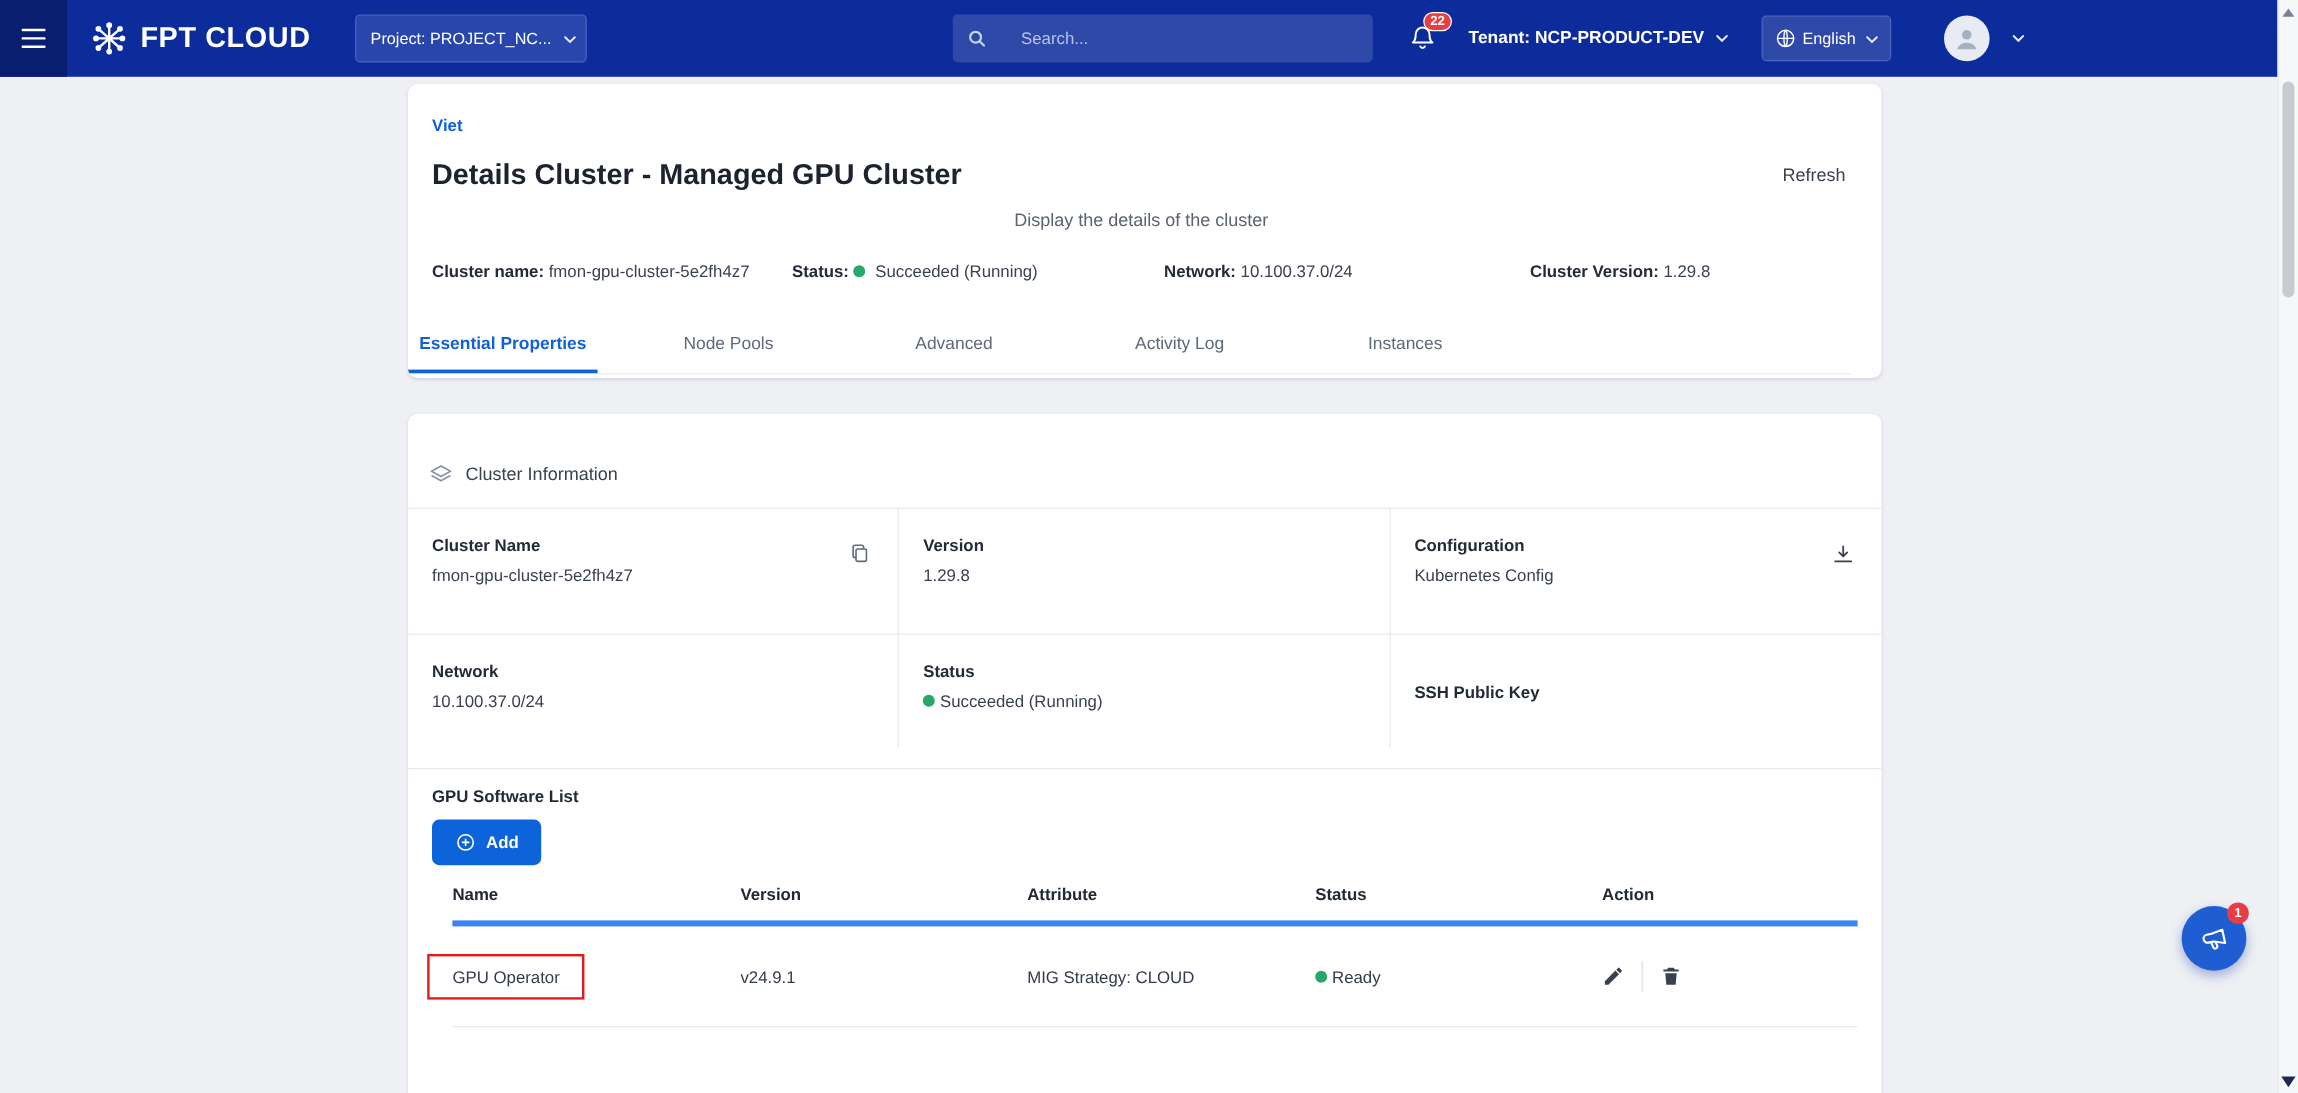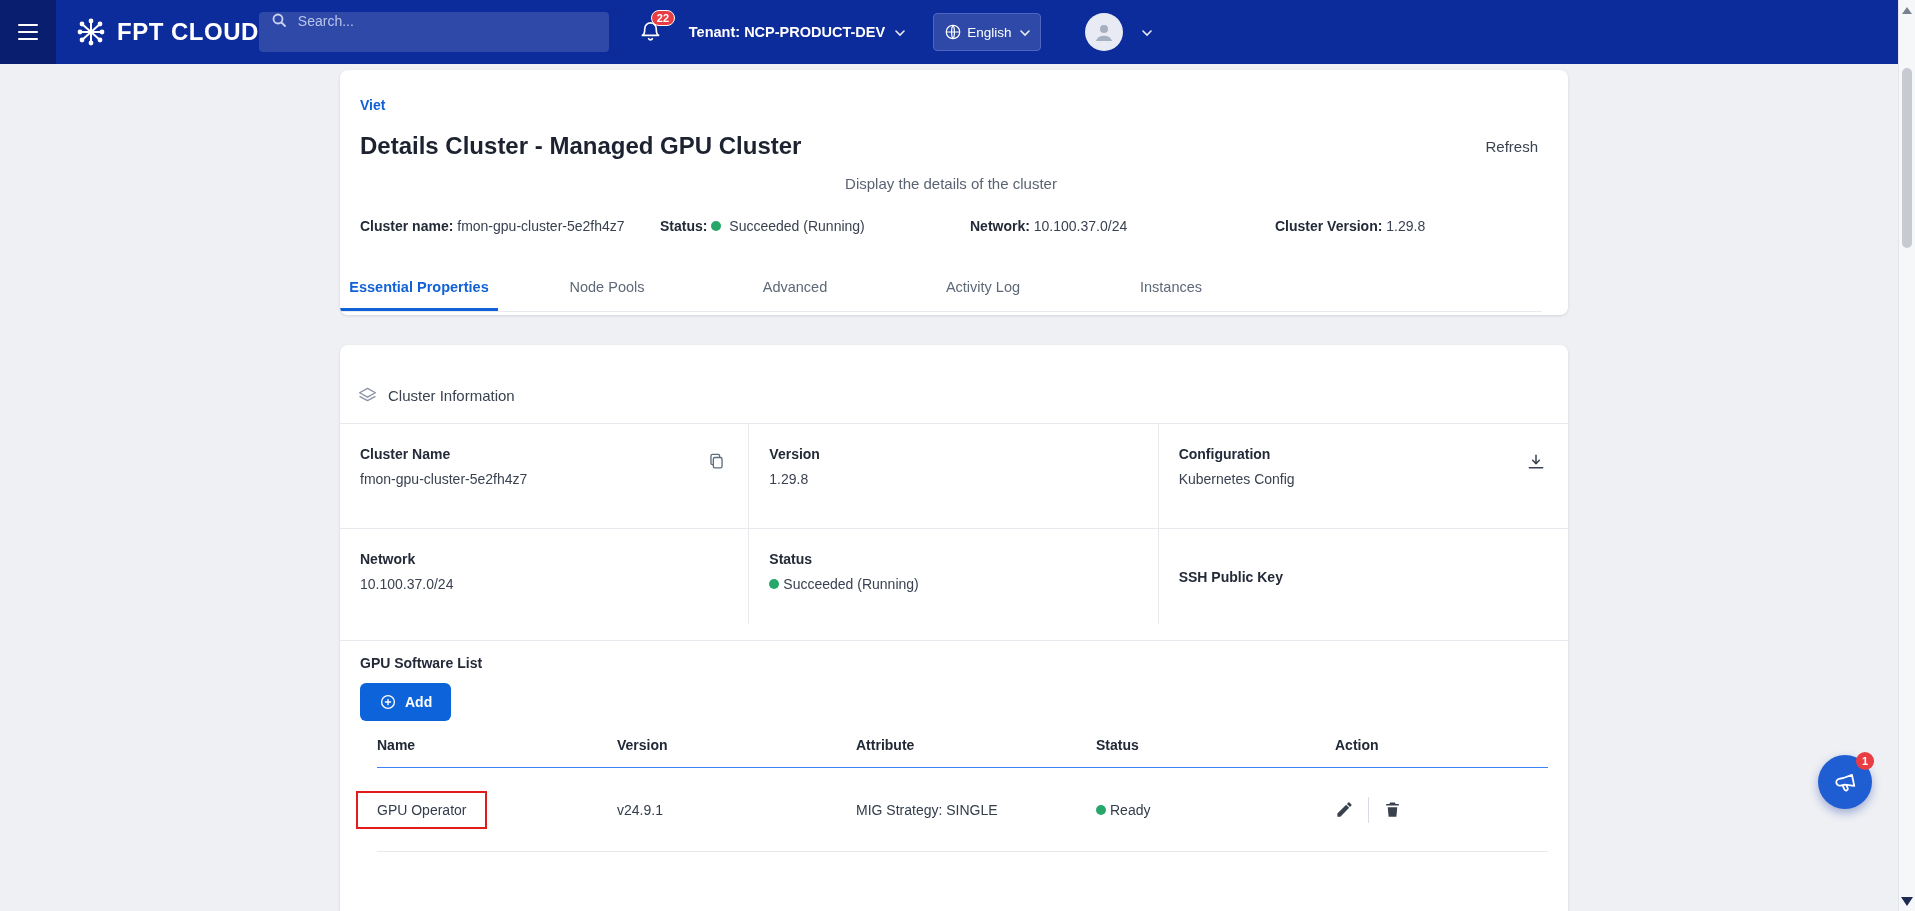--- a/index.html
+++ b/index.html
@@ -25,22 +25,22 @@
   .brand-text { font-size: 24px; font-weight: 700; letter-spacing: 0.5px; white-space: nowrap; }
   .nav-pill {
     display: flex; align-items: center; justify-content: space-between;
     height: 40px; padding: 0 12px; border-radius: 4px; cursor: pointer;
     background: #2946ad; border: 1px solid #4d66c2; color: #fff; font-size: 13.5px; white-space: nowrap;
   }
   .pill-project { margin-left: 37px; width: 193px; }
   .pill-region  { margin-left: 28px; width: 202px; }
   .nav-caret { margin-left: 10px; flex: 0 0 auto; opacity: .9; }
   .nav-search {
-    width: 350px; height: 40px; border-radius: 4px;
-    background: rgba(255,255,255,0.14); display: flex; align-items: flex-start; padding: 0 12px; gap: 9px;
+    margin-left: 305px; width: 350px; height: 40px; border-radius: 4px;
+    background: rgba(255,255,255,0.14); display: flex; align-items: center; padding: 0 12px; gap: 27px;
   }
   .nav-search input {
     background: transparent; border: none; outline: none; color: #fff; font-size: 14px; width: 100%;
     font-family: "Liberation Sans", sans-serif;
   }
   .nav-search input::placeholder { color: #b9c4ea; }
   .bell-wrap { position: relative; margin-left: 30px; cursor: pointer; width: 24px; height: 24px; }
   .bell-badge {
     position: absolute; top: -10px; left: 12px; background: #e93d44; color: #fff;
     font-size: 11px; font-weight: 700; padding: 1px 5px; border-radius: 9px; border: 1.5px solid #fff;
@@ -98,21 +98,21 @@
 
   .list-label { margin: 14px 0 0 20px; font-size: 14px; font-weight: 700; color: #232a38; }
   .add-btn {
     display: inline-flex; align-items: center; gap: 8px; margin: 12px 0 0 20px; height: 38px; padding: 0 19px;
     background: #0d63d9; color: #fff; font-size: 14px; font-weight: 600; border: none; border-radius: 6px; cursor: pointer;
     font-family: "Liberation Sans", sans-serif;
   }
 
   .gpu-table { margin: 16px 20px 0 37px; }
   .t-head, .t-row { display: grid; grid-template-columns: 240px 239px 240px 239px 1fr; align-items: center; }
-  .t-head { padding-bottom: 14px; border-bottom: 1px solid #3b82f6; }
+  .t-head { padding-bottom: 14px; border-bottom: 5px solid #3b82f6; }
   .t-head .th { font-size: 14px; font-weight: 700; color: #212937; }
   .t-row { height: 84px; border-bottom: 1px solid #e7e9ee; font-size: 14px; color: #333c4b; }
   .highlight-box { display: inline-block; border: 2px solid #e21b1b; padding: 9px 19px; margin-left: -21px; }
   .status-cell { display: flex; align-items: center; }
   .action-cell { display: flex; align-items: center; gap: 14px; }
   .icon-btn { background: none; border: none; padding: 0; cursor: pointer; line-height: 0; }
   .action-sep { width: 1px; height: 26px; background: #d8dce2; }
 
   
   .fab {
@@ -157,20 +157,28 @@
             <circle cx="26" cy="9" r="2.4"></circle>
             <circle cx="8" cy="25" r="2.4"></circle>
           <circle cx="6" cy="17" r="2.4"></circle>
             <circle cx="28" cy="17" r="2.4"></circle>
         </g>
       </svg>
     </span>
     <span class="brand-text">FPT CLOUD</span>
   </div>
 
+  <div class="nav-pill pill-project">
+    <span>Project: PROJECT_NC...</span>
+    <span class="nav-caret">
+      <svg width="10" height="7" viewBox="0 0 10 7">
+          <path d="M1 1l4 4 4-4" fill="none" stroke="#fff" stroke-width="1.6" stroke-linecap="round"></path>
+        </svg>
+    </span>
+  </div>
 
 
   <div class="nav-search">
     <span style="line-height:0;">
       <svg width="16" height="16" viewBox="0 0 16 16" fill="none" stroke="#c9d3f2" stroke-width="1.8">
           <circle cx="7" cy="7" r="4.5"></circle>
           <path d="M10.5 10.5L14 14" stroke-linecap="round"></path>
         </svg>
     </span>
     <input type="text" placeholder="Search..." style="">
@@ -339,21 +347,21 @@
         <div class="th">Status</div>
         <div class="th">Action</div>
       </div>
       <div class="t-row">
         <div>
           <span class="highlight-box">
             <span>GPU Operator</span>
           </span>
         </div>
         <div>v24.9.1</div>
-        <div>MIG Strategy: SINGLE</div>
+        <div>MIG Strategy: CLOUD</div>
         <div class="status-cell">
           <span class="dot" style="margin-left:0;"></span>
           <span>Ready</span>
         </div>
         <div class="action-cell">
           <button class="icon-btn">
             <span style="line-height:0;">
               <svg width="19" height="19" viewBox="0 0 24 24" fill="#39414f">
                 <path d="M3 17.2V21h3.8L17.9 9.9l-3.8-3.8L3 17.2zM20.7 7.1a1 1 0 0 0 0-1.4l-2.4-2.4a1 1 0 0 0-1.4 0l-1.8 1.8 3.8 3.8 1.8-1.8z"></path>
               </svg>

